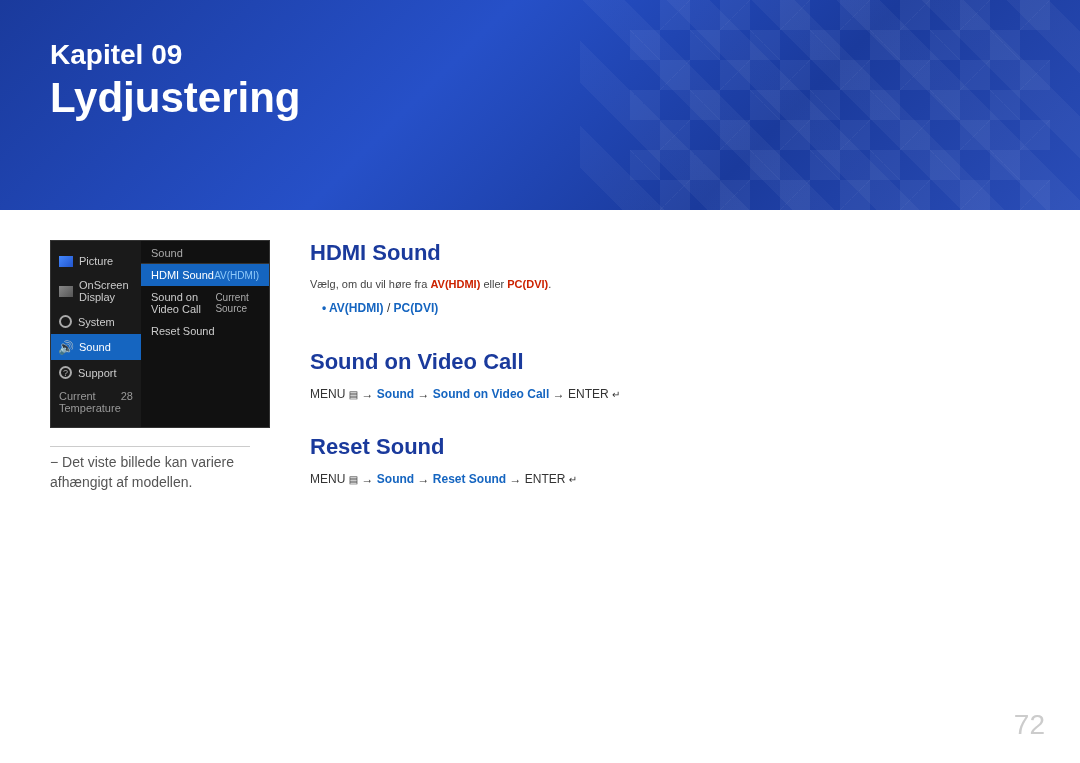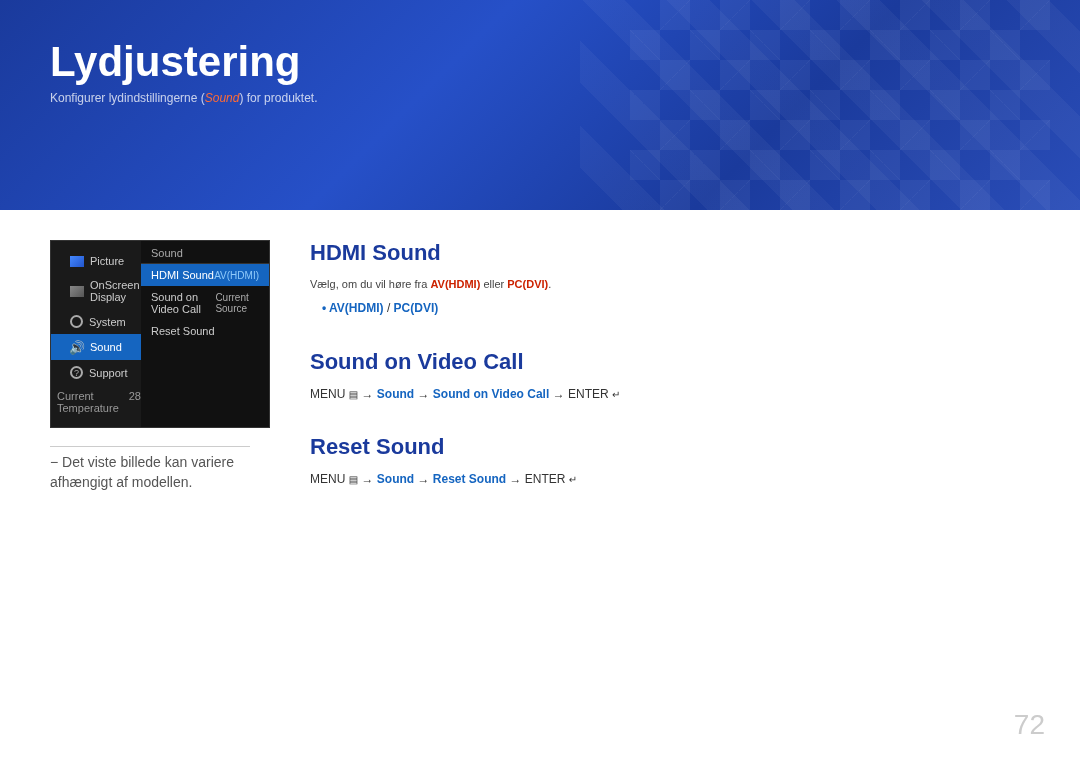--- a/index.html
+++ b/index.html
@@ -104,21 +104,21 @@
       display: flex;
     }
     .tv-sidebar {
       width: 90px;
       background: #1a1a1a;
       padding: 8px 0;
     }
     .tv-sidebar-item {
       display: flex;
       align-items: center;
-      padding: 6px 19px;
+      padding: 6px 8px;
       gap: 6px;
       cursor: pointer;
       font-size: 11px;
       color: #ccc;
     }
     .tv-sidebar-item.active {
       background: #1565c0;
       color: #fff;
     }
     .tv-sidebar-icon {
@@ -191,24 +191,23 @@
     .tv-menu-item .right-val {
       color: #aaa;
       font-size: 10px;
     }
     .tv-menu-item.highlighted .right-val {
       color: #90caf9;
     }
     .tv-temp-row {
       display: flex;
       justify-content: space-between;
-      padding: 5px 0;
+      padding: 5px 8px;
       font-size: 11px;
       color: #999;
-      margin-left: 6px;
     }
 
     .divider-line {
       width: 200px;
       height: 1px;
       background: #ccc;
       margin: 8px 0 6px 0;
     }
     .note-text {
       font-size: 14px;
@@ -290,24 +289,22 @@
       color: #ccc;
       font-weight: 300;
     }
   </style>
 </head>
 <body>
 
 <div class="header-banner">
   <div class="header-diamonds"></div>
   <div class="header-text-block">
+    <div class="header-chapter">Kapitel 09</div>
     <div class="header-title">Lydjustering</div>
-    <div class="header-subtitle">
-      <span>Konfigurer lydindstillingerne (</span><span class="highlight">Sound</span><span>) for produktet.</span>
-    </div>
   </div>
 </div>
 
 <div class="main-content">
 
   <div class="left-panel">
     <div class="tv-menu">
       <div class="tv-menu-sidebar">
 
         <div class="tv-sidebar">

